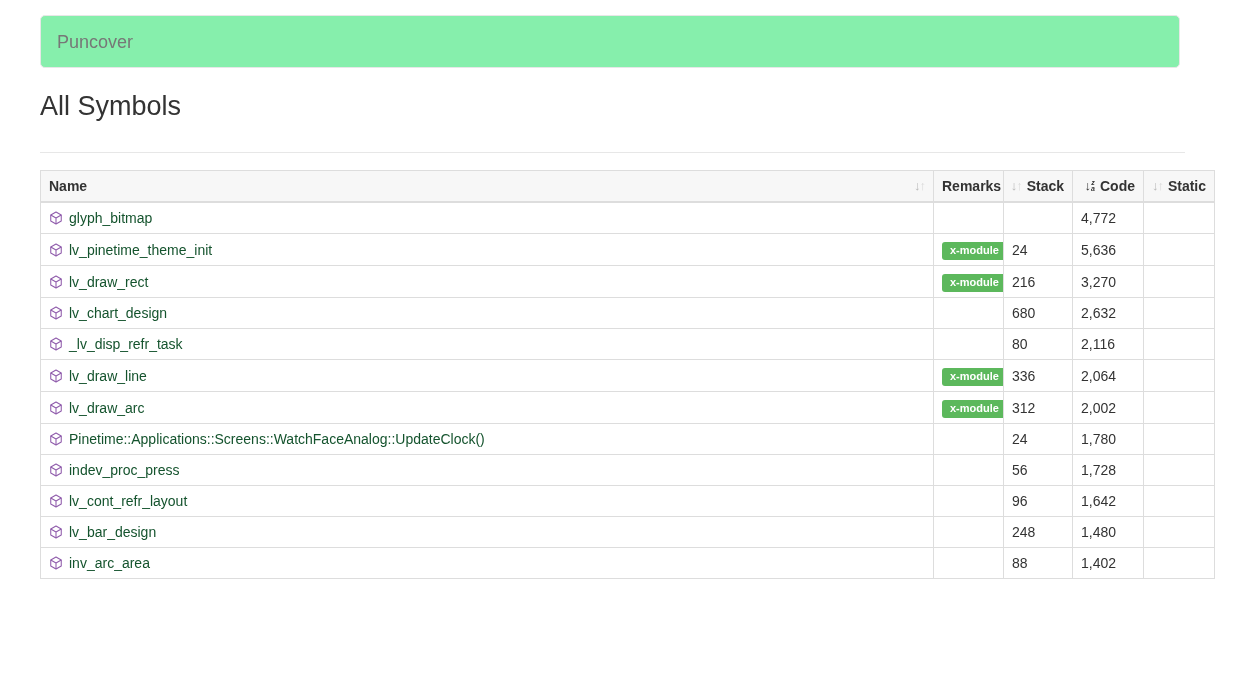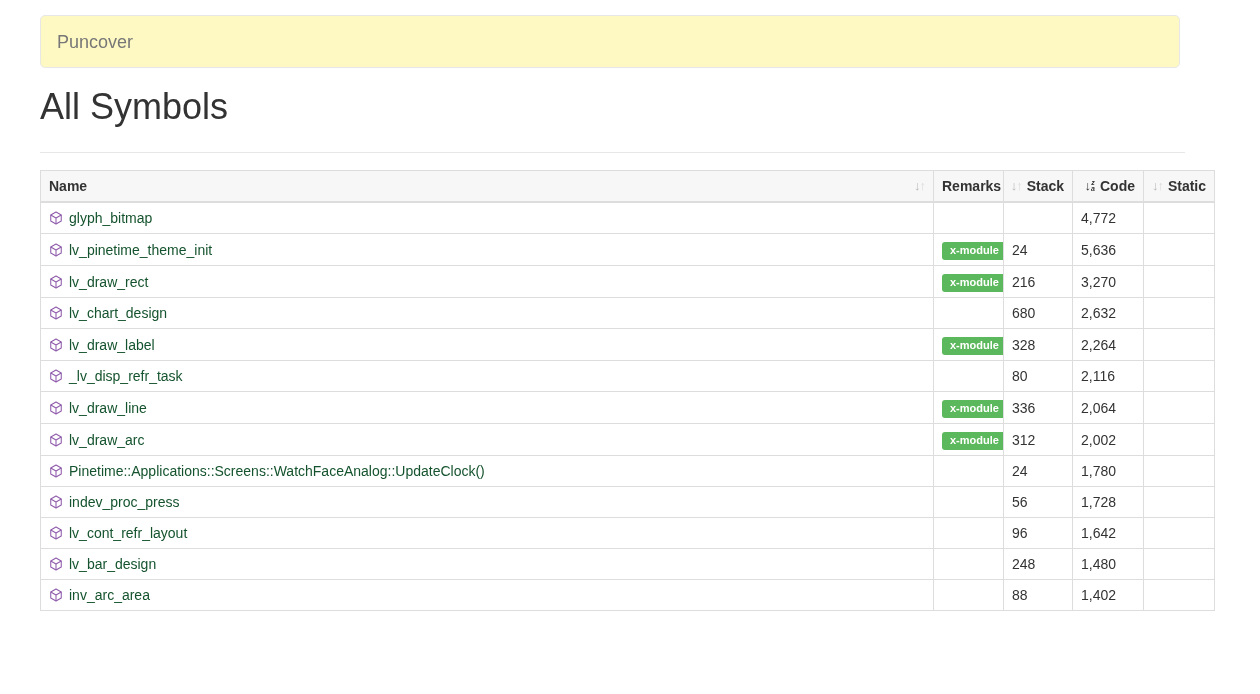--- a/index.html
+++ b/index.html
@@ -10,38 +10,38 @@
     font-family: "Liberation Sans", "DejaVu Sans", sans-serif;
     font-size: 14px;
     color: #333333;
   }
   
   .navbar {
     box-sizing: border-box;
     margin: 15px 40px 0 40px;
     width: 1140px;
     height: 53px;
-    background: #fef9c3;
+    background: #86efac;
     border: 1px solid #e7e7e7;
     border-radius: 5px;
     display: flex;
     align-items: center;
   }
   .navbar-brand {
     color: #777777;
     font-size: 18px;
     line-height: 20px;
     padding: 0 16px;
     text-decoration: none;
     cursor: pointer;
   }
   
   .page-title {
     margin: 18px 40px 0 40px;
-    font-size: 36px;
+    font-size: 27px;
     line-height: 41px;
     font-weight: 500;
     color: #333333;
   }
   .divider {
     margin: 25px 0 0 40px;
     width: 1145px;
     height: 0;
     border: 0;
     border-top: 1px solid #e7e7e7;
@@ -249,36 +249,20 @@
     <td class="cell-num">2,632</td>
     <td class="cell-num"></td>
   </tr>
         <tr>
     <td class="cell-name">
       <span class="cube">
         <svg width="14" height="14" viewBox="0 0 16 16">
           <path d="M8 1.2 L14 4.6 L14 11.4 L8 14.8 L2 11.4 L2 4.6 Z" fill="none" stroke="#8f5bab" stroke-width="1.2" stroke-linejoin="round"></path>
           <path d="M2 4.6 L8 8 L14 4.6 M8 8 L8 14.8" fill="none" stroke="#8f5bab" stroke-width="1.2" stroke-linejoin="round"></path>
         </svg>
-      </span><a>lv_draw_label</a>
-    </td>
-    <td class="cell-remarks">
-      <span class="badge-xmodule">x-module</span>
-    </td>
-    <td class="cell-num">328</td>
-    <td class="cell-num">2,264</td>
-    <td class="cell-num"></td>
-  </tr>
-        <tr>
-    <td class="cell-name">
-      <span class="cube">
-        <svg width="14" height="14" viewBox="0 0 16 16">
-          <path d="M8 1.2 L14 4.6 L14 11.4 L8 14.8 L2 11.4 L2 4.6 Z" fill="none" stroke="#8f5bab" stroke-width="1.2" stroke-linejoin="round"></path>
-          <path d="M2 4.6 L8 8 L14 4.6 M8 8 L8 14.8" fill="none" stroke="#8f5bab" stroke-width="1.2" stroke-linejoin="round"></path>
-        </svg>
       </span><a>_lv_disp_refr_task</a>
     </td>
     <td class="cell-remarks">
       
     </td>
     <td class="cell-num">80</td>
     <td class="cell-num">2,116</td>
     <td class="cell-num"></td>
   </tr>
         <tr>

